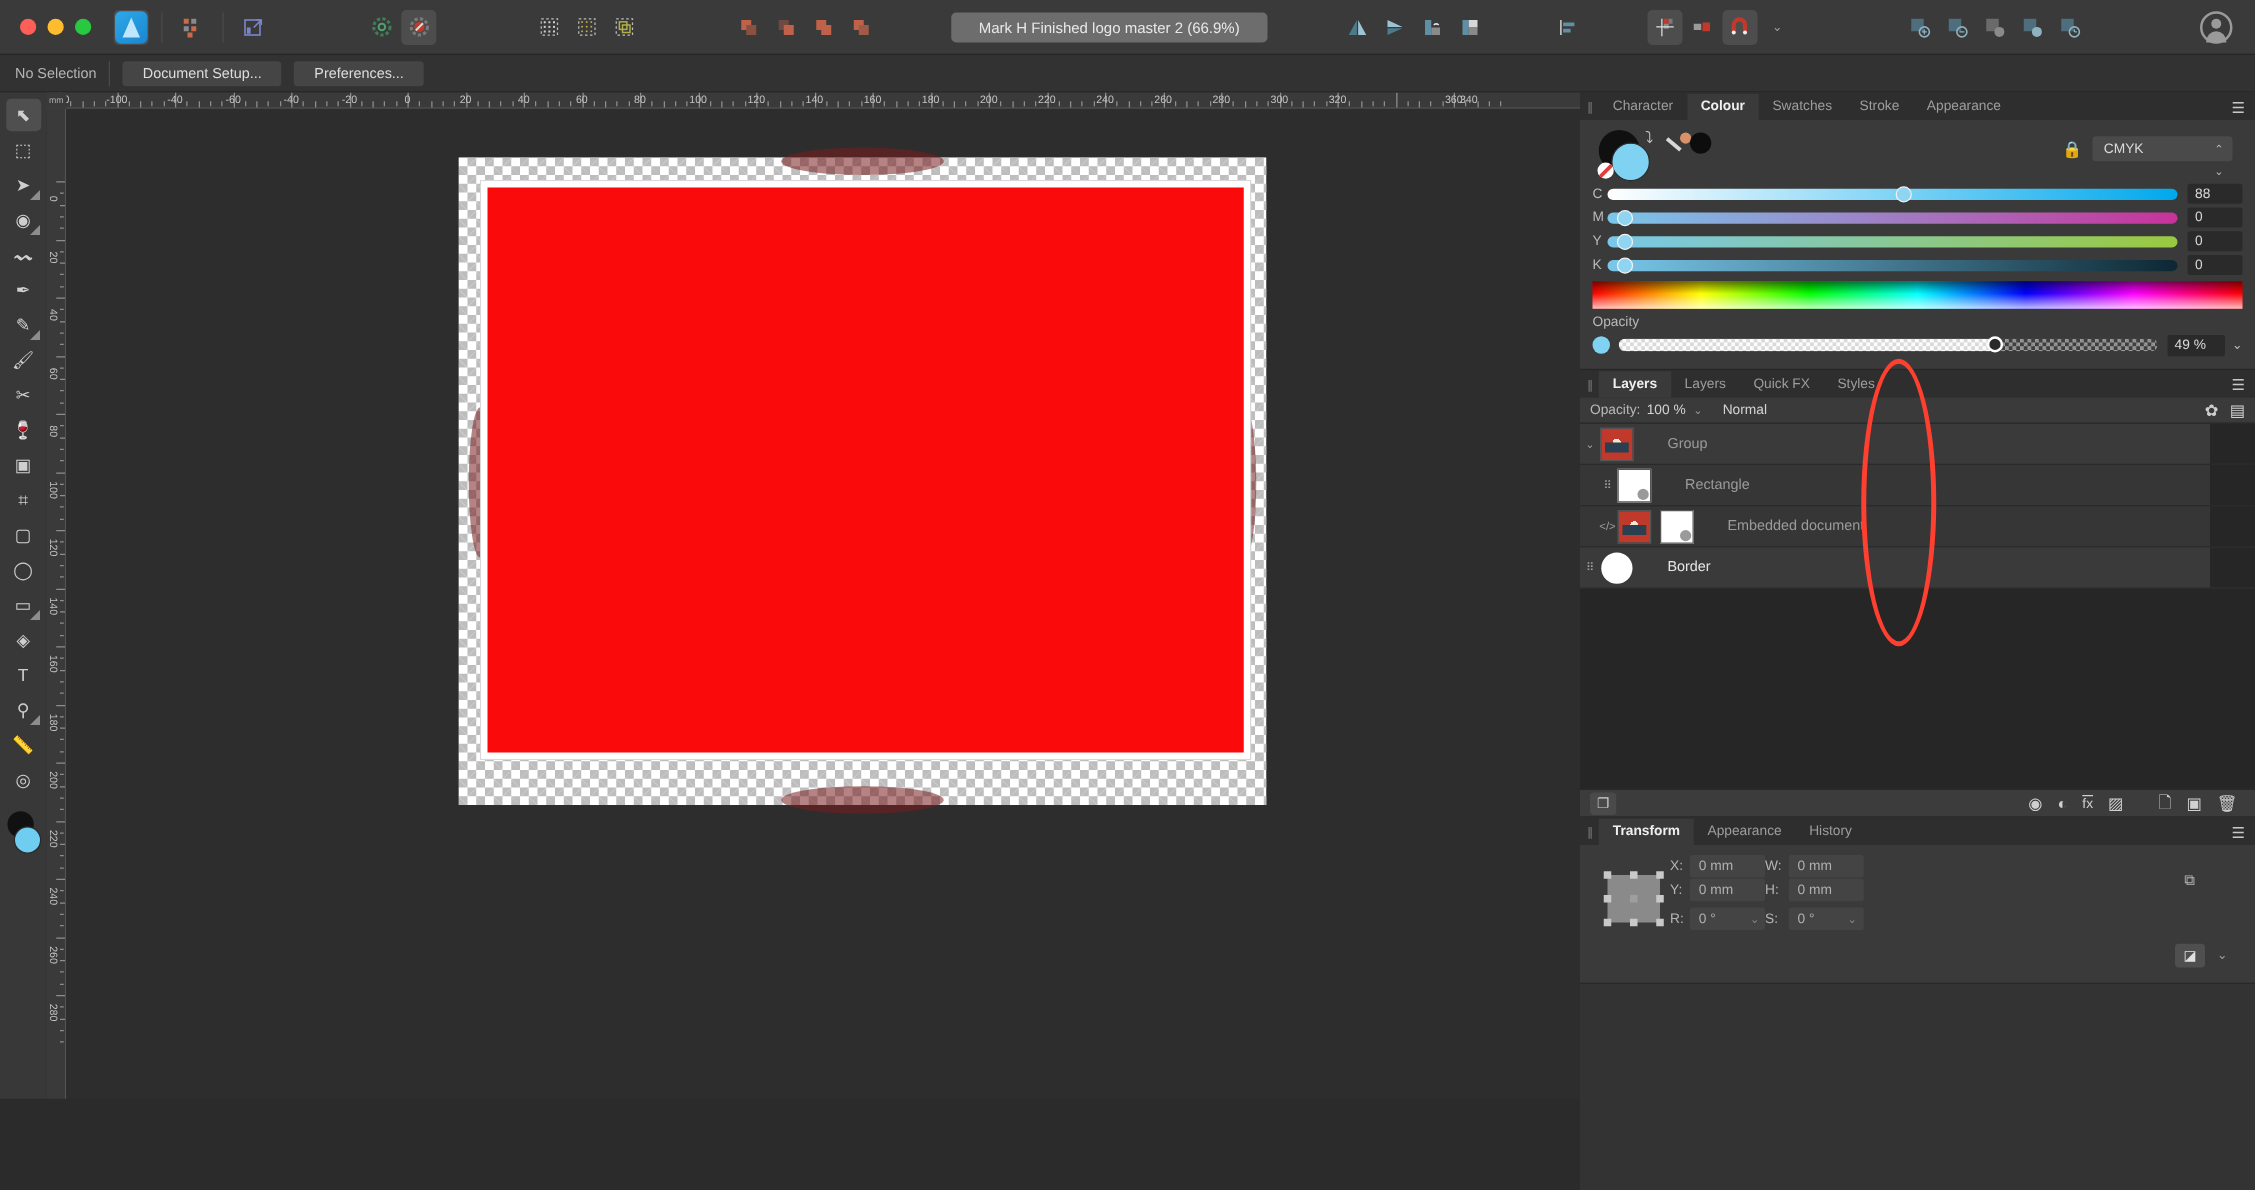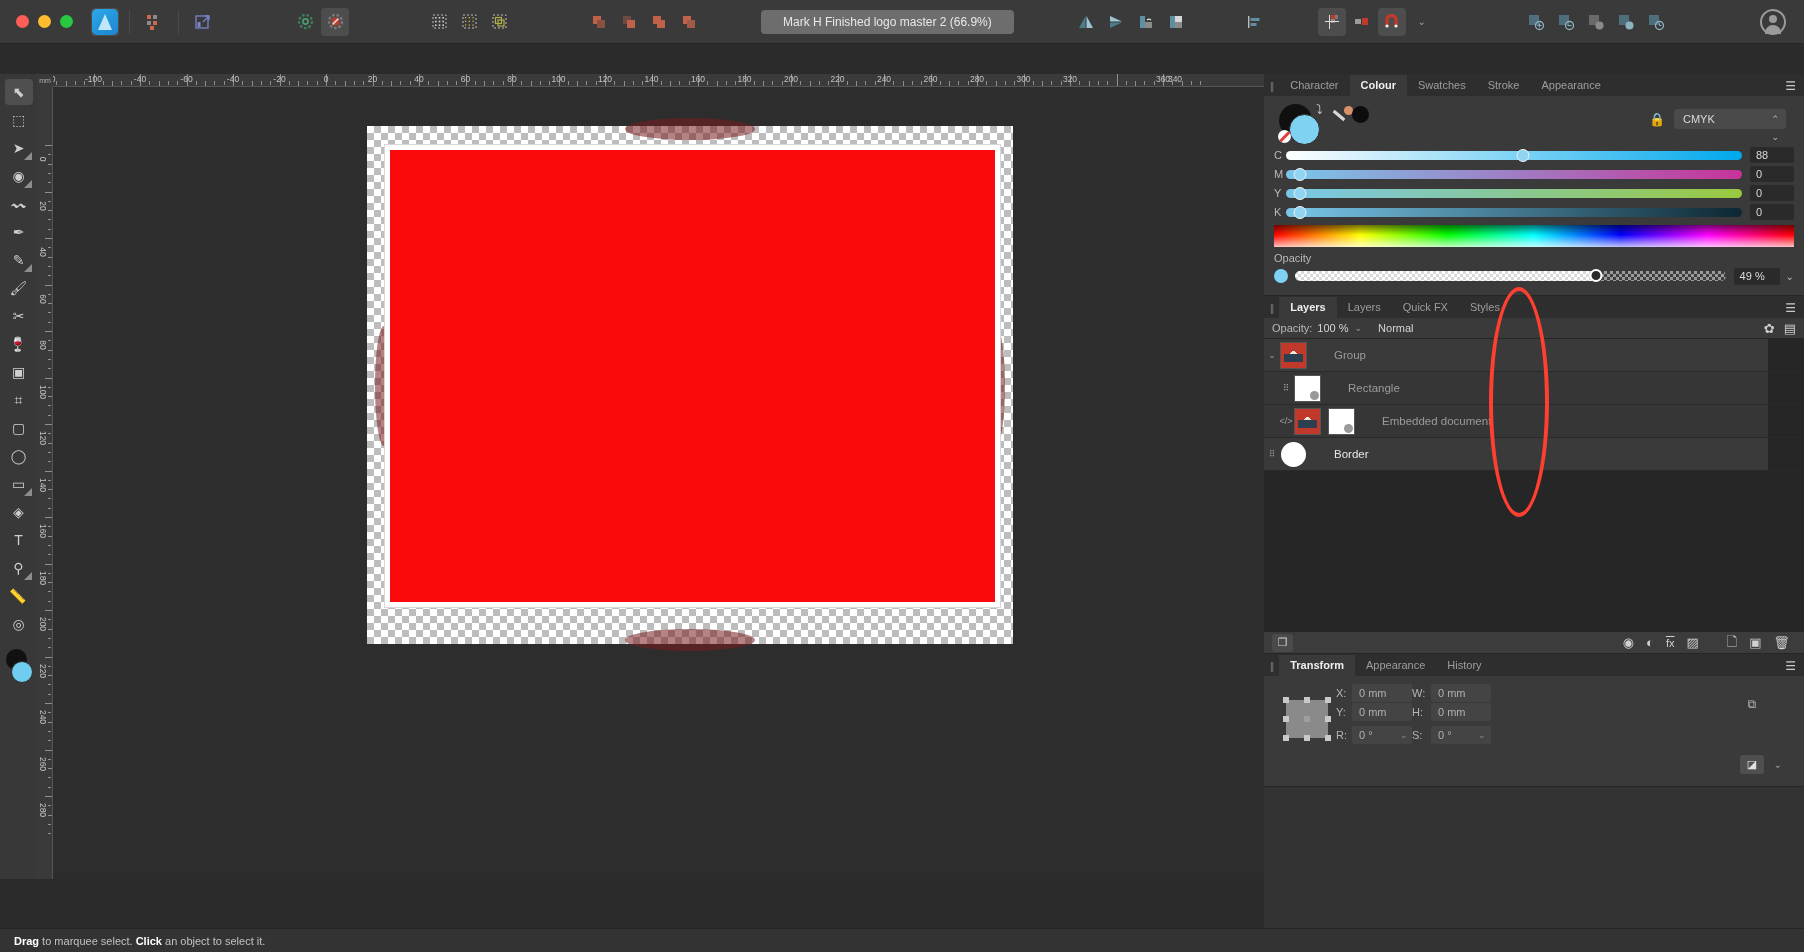--- a/index.html
+++ b/index.html
@@ -397,20 +397,26 @@
           <path d="M12.5 12.5 v-2.2 M12.5 12.5 h2" stroke="#8fb2c0" stroke-width="1"></path>
           </svg>
       </div>
     </div>
 
     <div style="margin-left:auto;margin-right:18px;">
       <div class="avatar"></div>
     </div>
   </div>
 
+  <div class="ctxbar">
+    <div class="nosel">No Selection</div>
+    <div class="ctxsep"></div>
+    <div class="ctxbtn">Document Setup...</div>
+    <div class="ctxbtn">Preferences...</div>
+  </div>
 
   <div class="tools" id="tools">
       <div class="tool sel">
         <span>⬉</span>
       </div>
       <div class="tool">
         <span>⬚</span>
       </div>
       <div class="tool">
         <span>➤</span>
@@ -906,18 +912,13 @@
 
         <span class="linkchain">⧉</span>
         <div class="tbtnbox">◪</div>
         <span class="tbtnchev">⌄</span>
       </div>
     </div>
   </div>
 
   <div class="annot" style="left:1489px;top:287px;width:60px;height:230px;"></div>
 
-  <div class="statusbar">
-    <div class="txt">
-      <b>Drag</b><span> to marquee select. </span><b>Click</b><span> an object to select it.</span>
-    </div>
-  </div>
 </div>
 
 </body></html>

